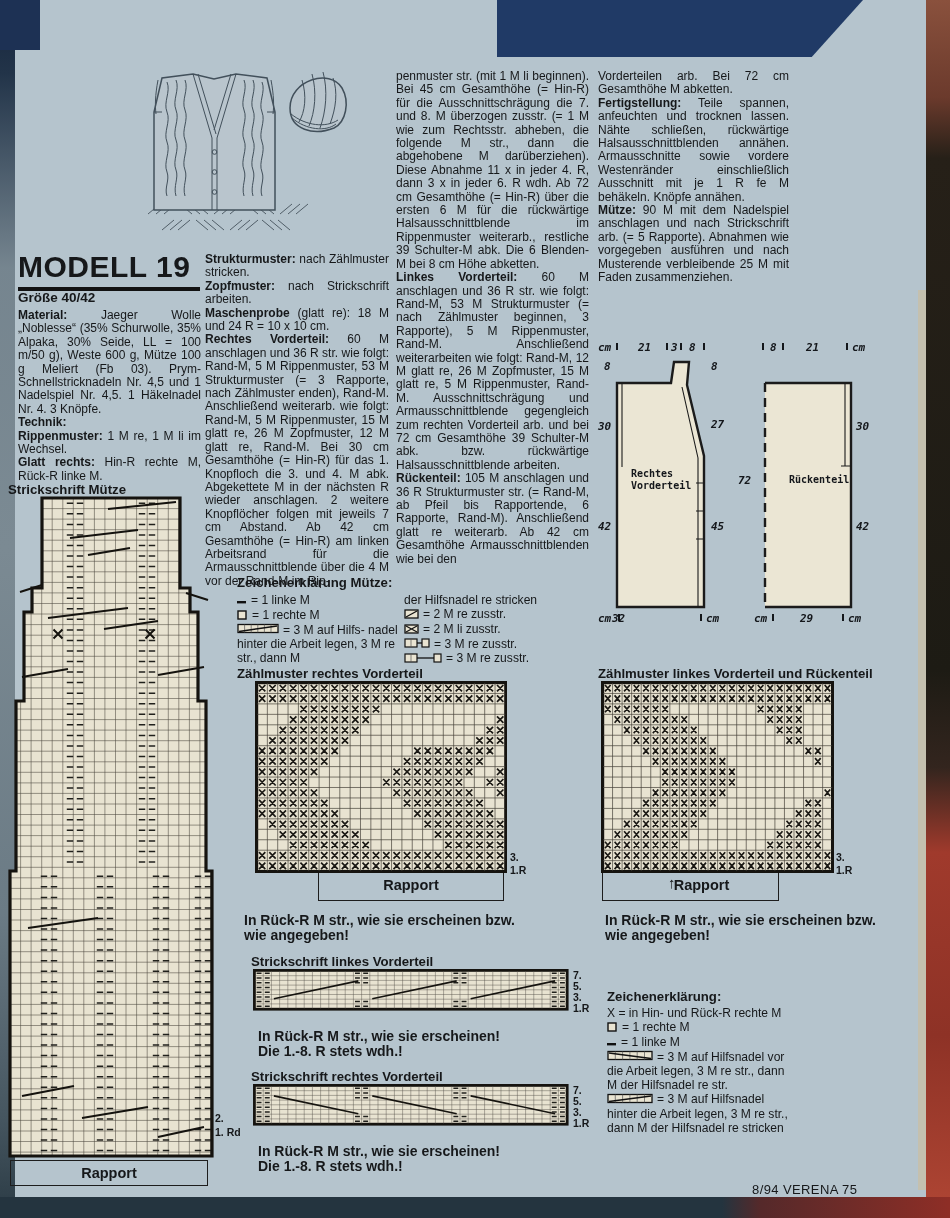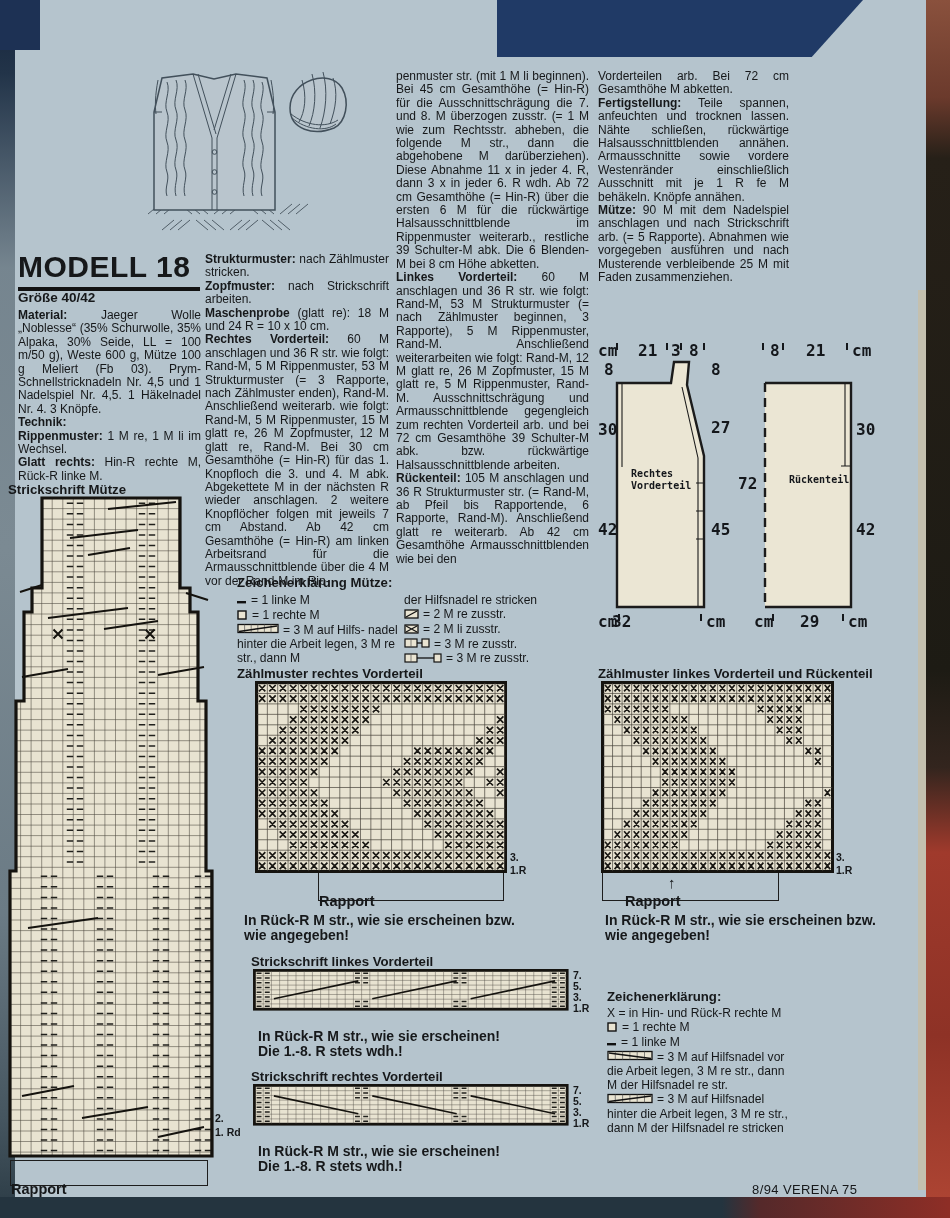--- a/index.html
+++ b/index.html
@@ -27,25 +27,25 @@
   .col b{font-weight:bold;}
   #col1{left:18px;top:309px;width:183px;}
   #col2{left:205px;top:253px;width:184px;}
   #col3{left:396px;top:70px;width:193px;}
   #col4{left:598px;top:70px;width:191px;}
   
   .ctitle{position:absolute;font-size:13.2px;font-weight:bold;}
   .cnote{position:absolute;font-size:14px;font-weight:bold;padding-left:7px;}
   .rowlab{position:absolute;font-size:10.5px;font-weight:bold;}
   
-  .rapport{position:absolute;border:1.6px solid #1d1d1d;border-top:none;
-    font-weight:bold;font-size:14.5px;padding-top:20px;box-sizing:border-box;}
+  .rapport{position:absolute;border:1.6px solid #1d1d1d;border-top:none;text-align:center;
+    font-weight:bold;font-size:14.5px;padding-top:4px;box-sizing:border-box;}
   #mz-rapport{left:10px;top:1160px;width:198px;height:26px;border:1.6px solid #1d1d1d;}
   
-  .meas{position:absolute;font-family:"DejaVu Sans Mono",monospace;font-size:16px;font-weight:bold;color:#14171b;}
+  .meas{position:absolute;font-family:"DejaVu Sans Mono",monospace;font-size:11px;font-weight:bold;color:#14171b;font-style:italic;}
   .tick{position:absolute;width:1.5px;height:7px;background:#14171b;}
   .piece-label{position:absolute;font-family:"DejaVu Sans Mono",monospace;font-size:10px;font-weight:bold;
     color:#14171b;white-space:pre-line;line-height:12px;}
   
   .legend{position:absolute;font-size:12.1px;line-height:14px;}
   .legend .hd{font-weight:bold;font-size:13.2px;margin-bottom:2px;}
   .lg-item{margin:0;}
   .sym{display:inline-block;vertical-align:middle;margin-right:4px;}
   #footer{left:752px;top:1182px;font-size:13px;letter-spacing:.4px;}
 </style>
@@ -105,21 +105,21 @@
         <path d="M5,46 C20,58 40,60 52,52"></path>
         <path d="M6,50 C20,62 40,64 50,56"></path>
         <path d="M16,12 C21,28 19,44 13,54"></path>
         <path d="M26,6 C31,24 29,44 23,58"></path>
         <path d="M37,4 C42,22 40,44 34,60"></path>
         <path d="M47,10 C52,24 50,40 44,56"></path>
       </g>
     </g>
   </svg>
 
-  <div class="abs" id="modell">MODELL 18</div>
+  <div class="abs" id="modell">MODELL 19</div>
   <div class="abs" id="groesse">Größe 40/42</div>
 
   <div class="col" id="col1">
     <p><b>Material:</b><span> Jaeger Wolle „Noblesse“ (35% Schurwolle, 35% Alpaka, 30% Seide, LL = 100 m/50 g), Weste 600 g, Mütze 100 g Meliert (Fb 03). Prym-Schnellstricknadeln Nr. 4,5 und 1 Nadelspiel Nr. 4,5. 1 Häkelnadel Nr. 4. 3 Knöpfe.</span></p>
     <p><b>Technik:</b><span></span></p>
     <p><b>Rippenmuster:</b><span> 1 M re, 1 M li im Wechsel.</span></p>
     <p><b>Glatt rechts:</b><span> Hin-R rechte M, Rück-R linke M.</span></p>
   </div>
   <div class="col" id="col2">
     <p><b>Strukturmuster:</b><span> nach Zählmuster stricken.</span></p>

